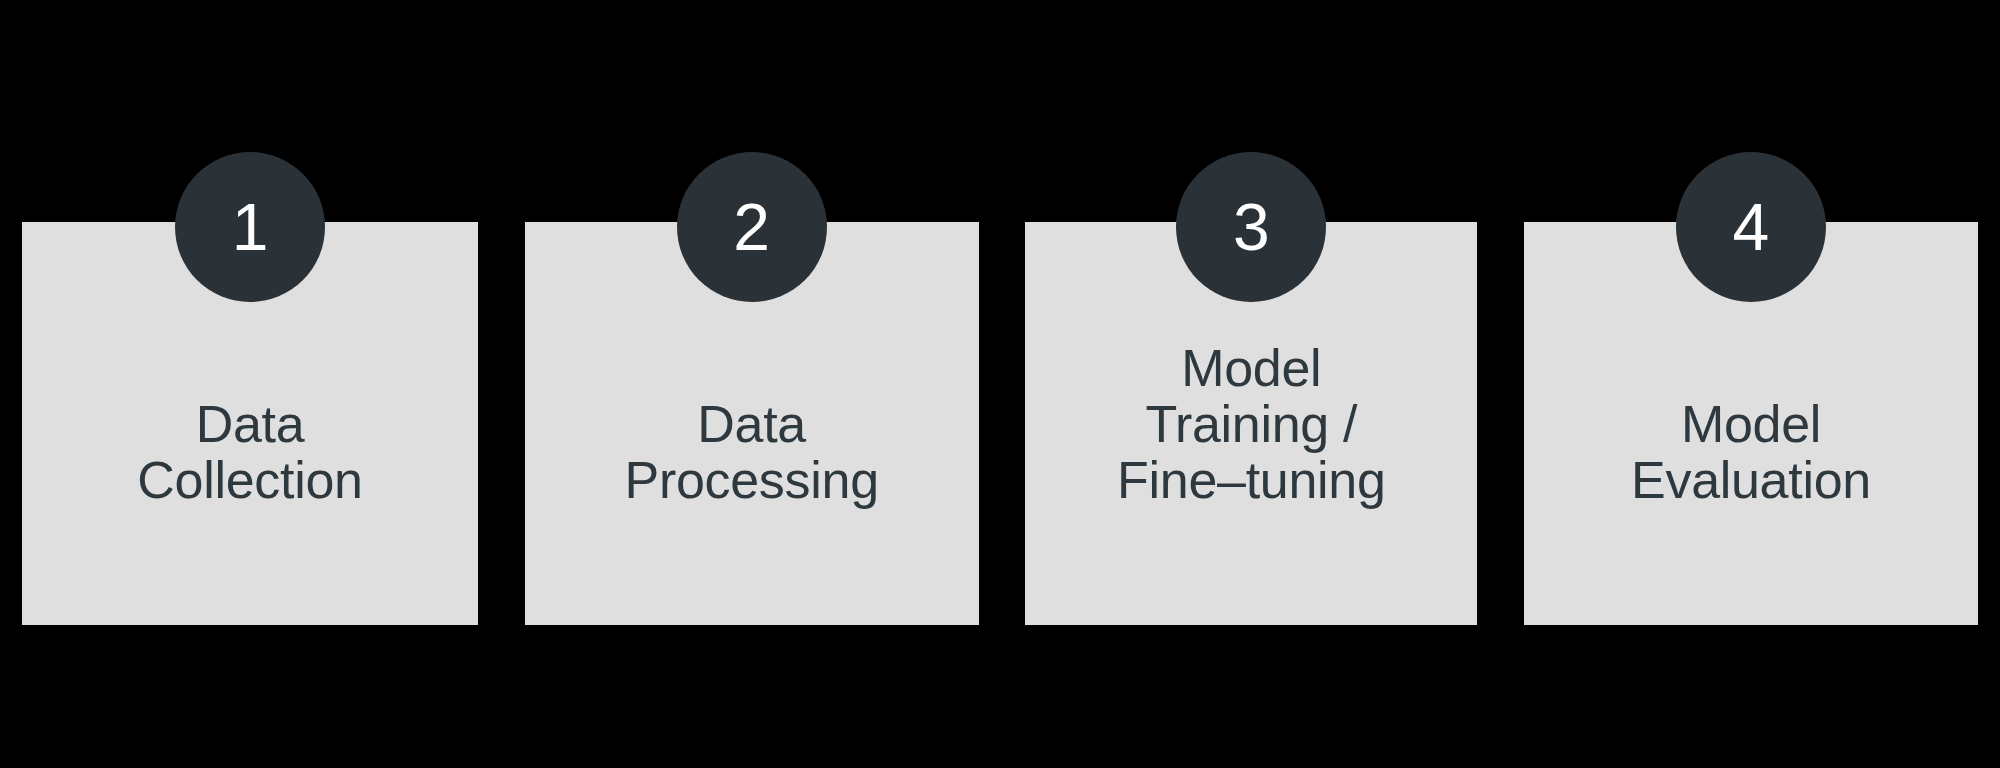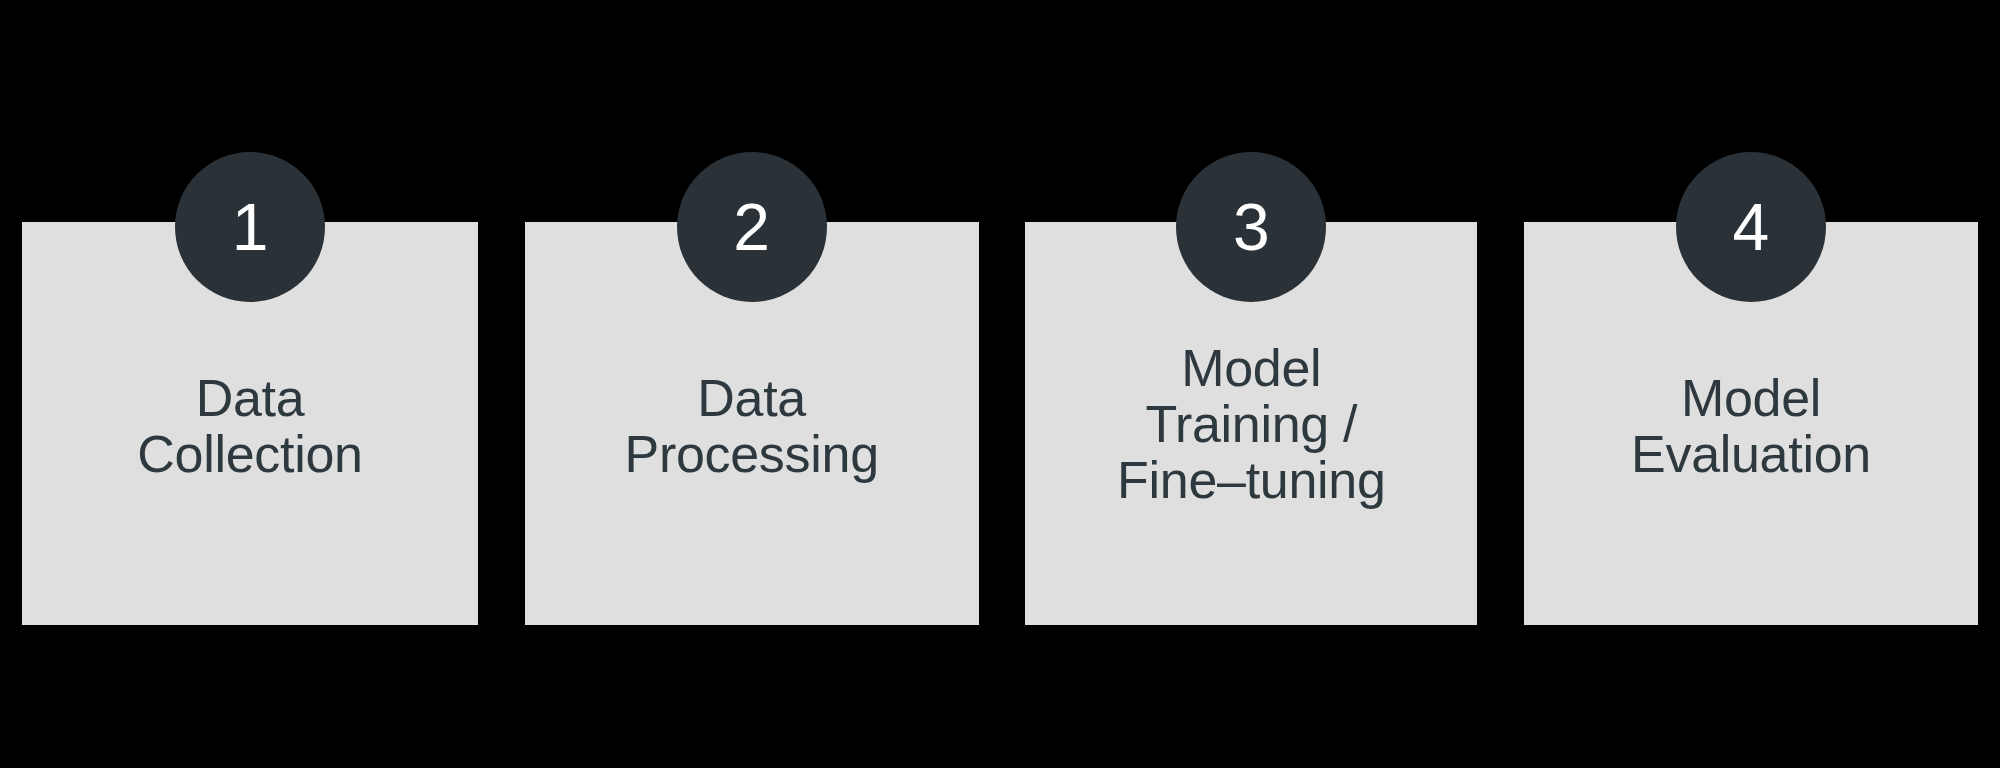--- a/index.html
+++ b/index.html
@@ -78,21 +78,21 @@
     line-height: 1;
     letter-spacing: 0px;
     user-select: none;
   }
 
   
   .step-label {
     position: absolute;
     left: 0;
     right: 0;
-    top: 148px;
+    top: 174px;
     text-align: center;
     color: #2e383f;
     font-family: "Liberation Sans", sans-serif;
     font-size: 52px;
     font-weight: 300;
     line-height: 1.08;
     letter-spacing: -0.3px;
     padding: 0 6px;
     box-sizing: border-box;
     white-space: pre-line;

